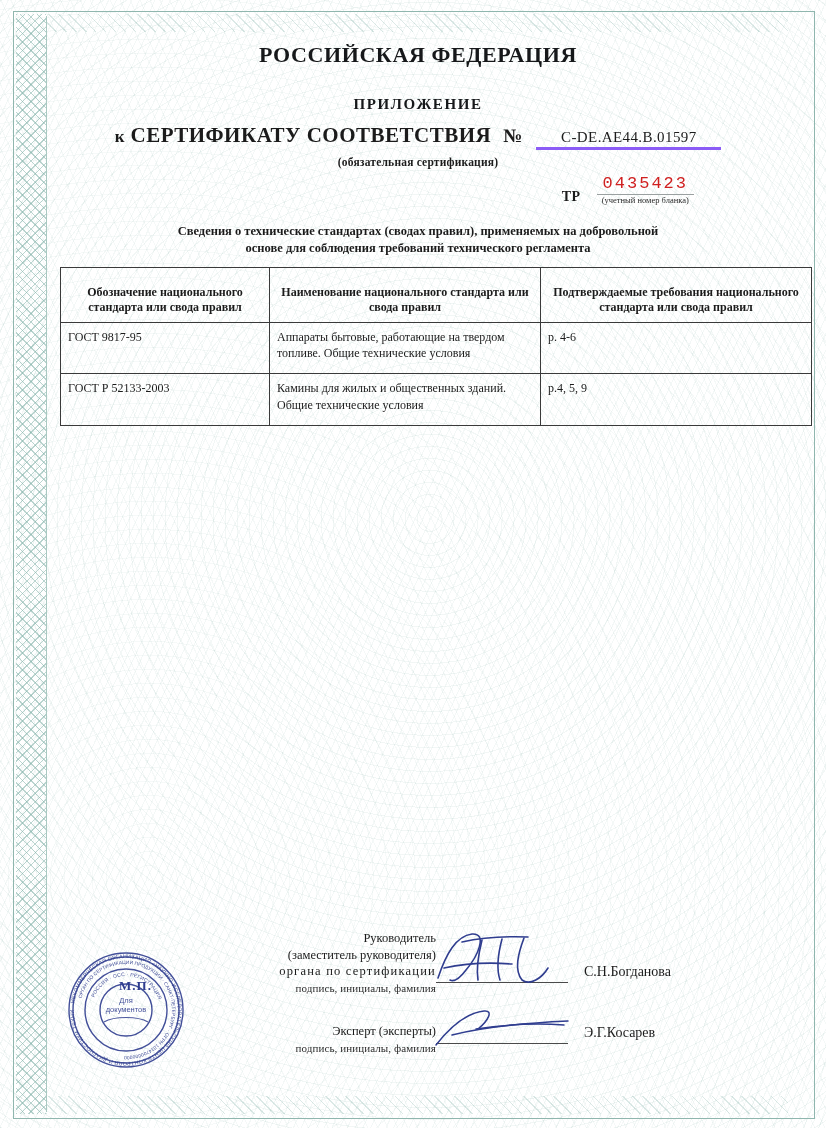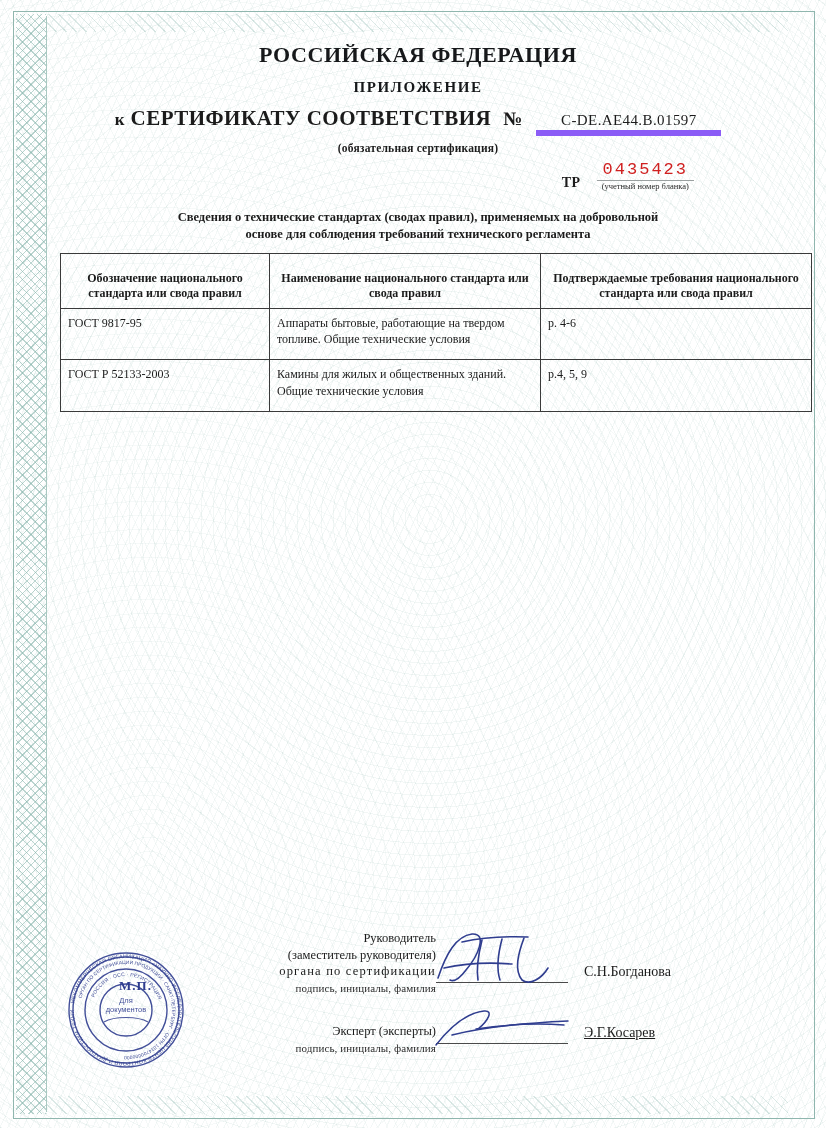--- a/index.html
+++ b/index.html
@@ -107,21 +107,21 @@
     font-weight: bold;
     letter-spacing: 0.6px;
     color: #16181a;
     margin-top: 12px;
   }
   .title-app {
     text-align: center;
     font-size: 15px;
     font-weight: bold;
     letter-spacing: 1.6px;
-    margin-top: 11px;
+    margin-top: 28px;
     color: #16181a;
   }
   .cert-line {
     display: flex;
     align-items: baseline;
     justify-content: center;
     margin-top: 10px;
   }
   .cert-line .lead {
     font-size: 17px;
@@ -136,21 +136,21 @@
   .cert-line .numsym {
     font-size: 19px;
     font-weight: bold;
     margin-left: 12px;
   }
   .cert-number {
     font-size: 15px;
     letter-spacing: 0.4px;
     margin-left: 14px;
     min-width: 185px;
-    border-bottom: 6px solid #8b5cf6;
+    border-bottom: 3px solid #8b5cf6;
     text-align: center;
     padding-bottom: 1px;
   }
   .subtitle-ob {
     text-align: center;
     font-size: 11.5px;
     font-weight: bold;
     margin-top: 6px;
     letter-spacing: 0.2px;
   }
@@ -370,21 +370,21 @@
           <path d="M12 40 C30 36, 54 34, 80 36"></path>
         </g>
       </svg>
     </div>
 
     <div class="sig-row" style="margin-top:28px;">
       <div class="sig-role">
         <div>Эксперт (эксперты)</div>
         <div class="sig-caption">подпись, инициалы, фамилия</div>
       </div>
-      <div class="sig-name" style="top:2px;text-decoration:underline;">Э.Г.Косарев</div>
+      <div class="sig-name" style="top:2px;">Э.Г.Косарев</div>
       <div class="rule" style="left:200px; top:20px; width:132px;"></div>
 
       <svg class="scribble" style="left:196px; top:-18px;" width="150" height="46" viewBox="0 0 150 46">
         <g fill="none" stroke="#2f3d8f" stroke-width="1.5" stroke-linecap="round">
           <path d="M4 40 C18 22, 34 8, 52 6 C62 5, 56 16, 46 24"></path>
           <path d="M20 30 C52 22, 92 18, 136 16"></path>
           <path d="M44 24 C70 20, 104 18, 132 20"></path>
         </g>
       </svg>
     </div>

